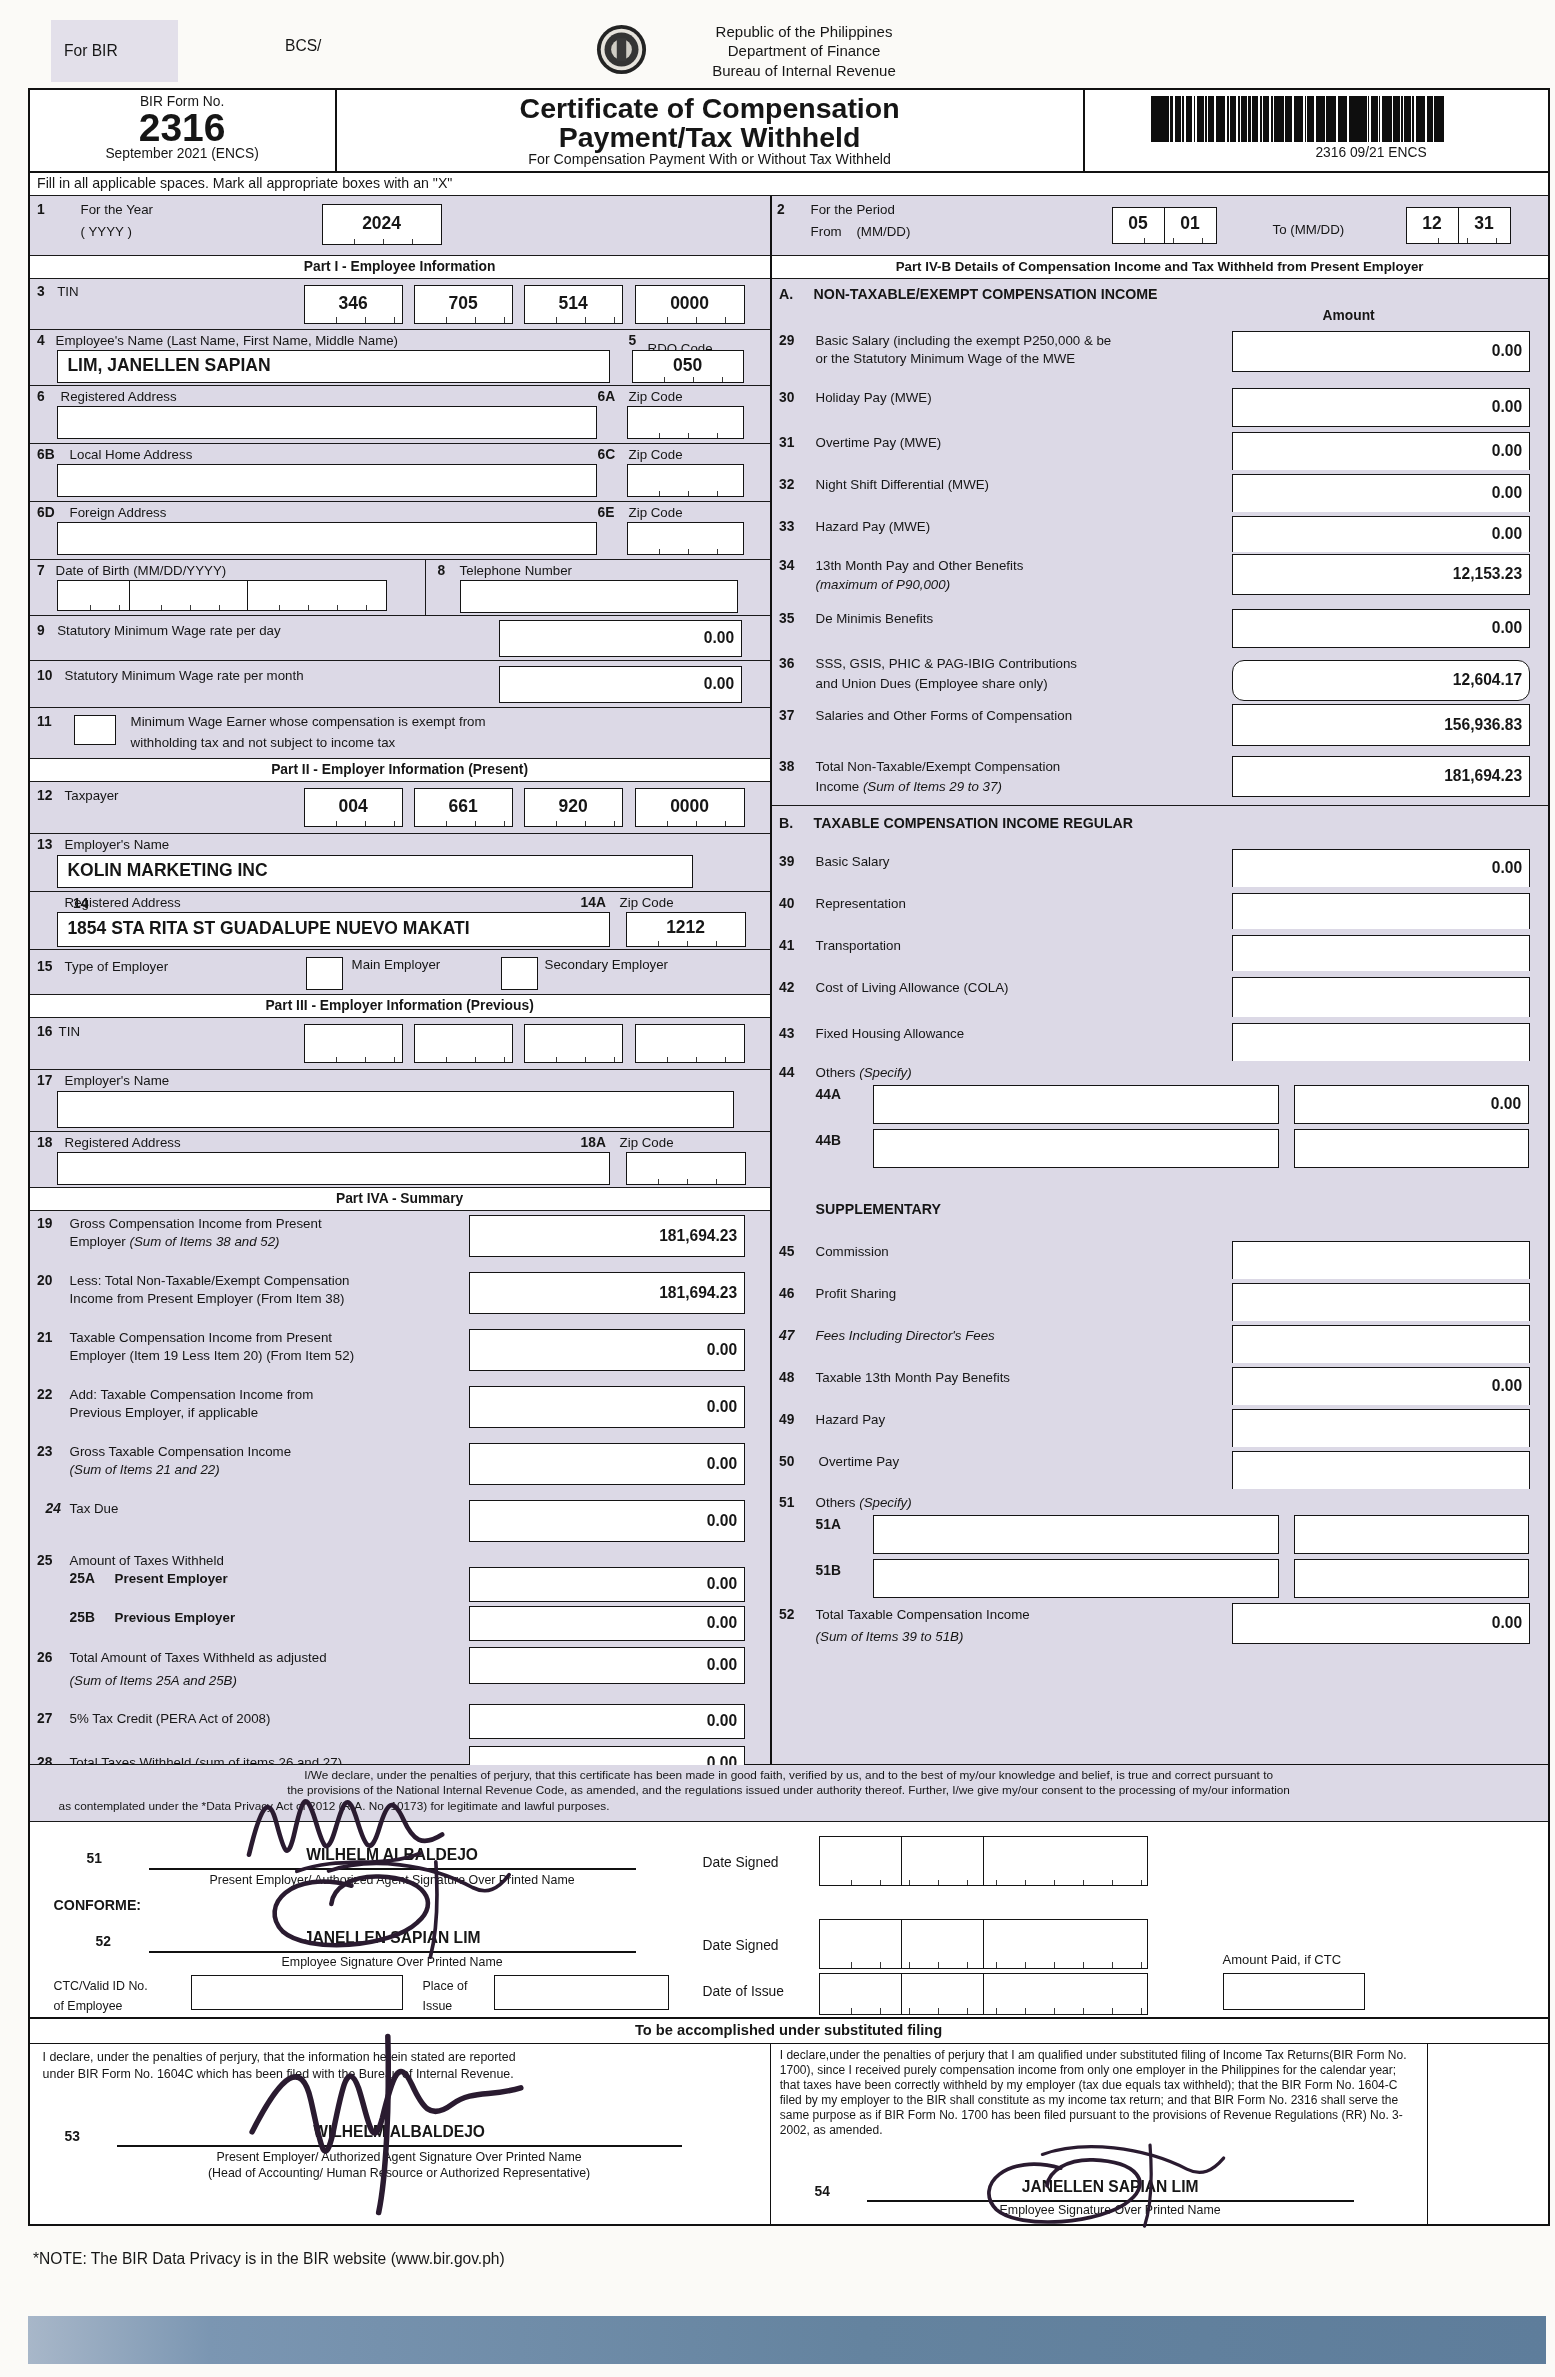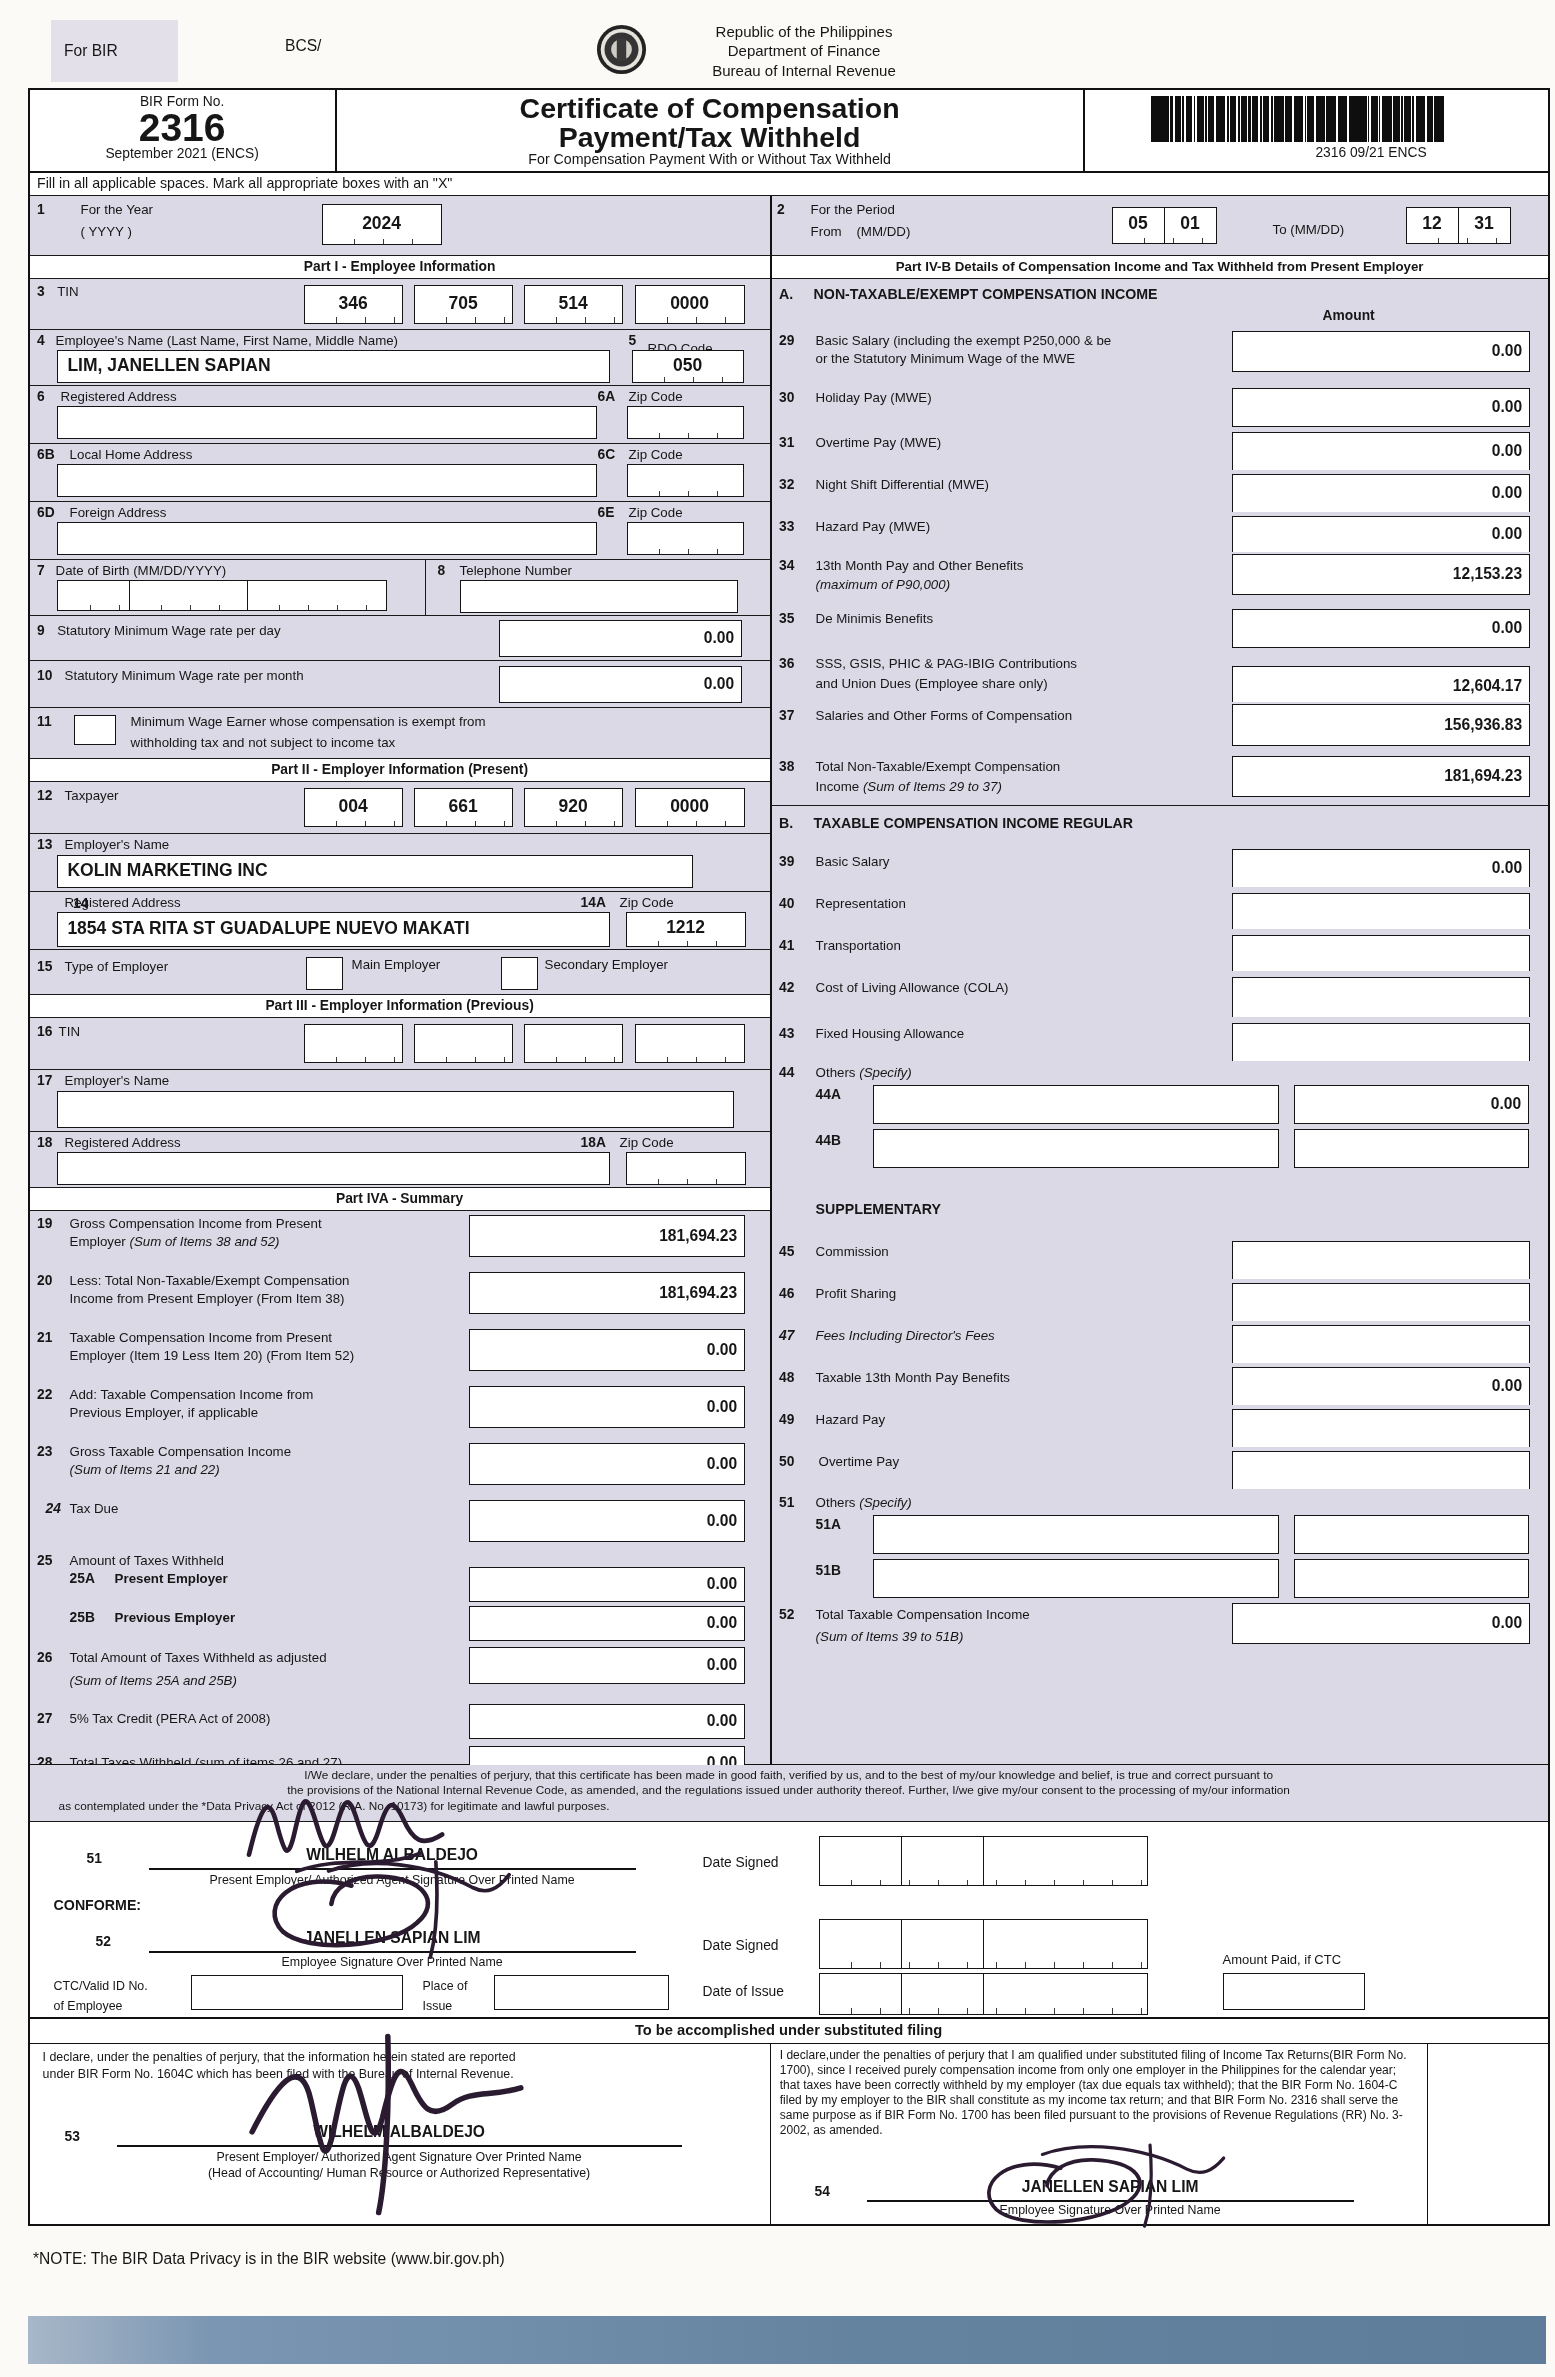--- a/index.html
+++ b/index.html
@@ -451,21 +451,21 @@
           <span class="lab" style="left:44px;top:3.7px;">De Minimis Benefits</span>
           <div class="box" style="left:460px;top:1.8px;width:296px;height:37px;line-height:35px;">
               <span class="val">0.00</span>
             </div>
         </div>
 
         <div class="row" style="height:53px;">
           <span class="no" style="left:7.4px;top:7.4px;">36</span>
           <span class="lab" style="left:44px;top:7.4px;">SSS, GSIS, PHIC &amp; PAG-IBIG Contributions</span>
           <span class="lab" style="left:44px;top:27px;">and Union Dues (Employee share only)</span>
-          <div class="box" style="left:460px;top:17px;width:296px;height:39px;line-height:37px;">
+          <div class="box" style="left:460px;top:11px;width:296px;height:39px;line-height:37px;border-radius:12px;">
               <span class="val">12,604.17</span>
             </div>
         </div>
 
         <div class="row" style="height:48px;">
           <span class="no" style="left:7.4px;top:5.5px;">37</span>
           <span class="lab" style="left:44px;top:5.5px;">Salaries and Other Forms of Compensation</span>
           <div class="box" style="left:460px;top:1.8px;width:296px;height:40px;line-height:39px;">
               <span class="val">156,936.83</span>
             </div>

